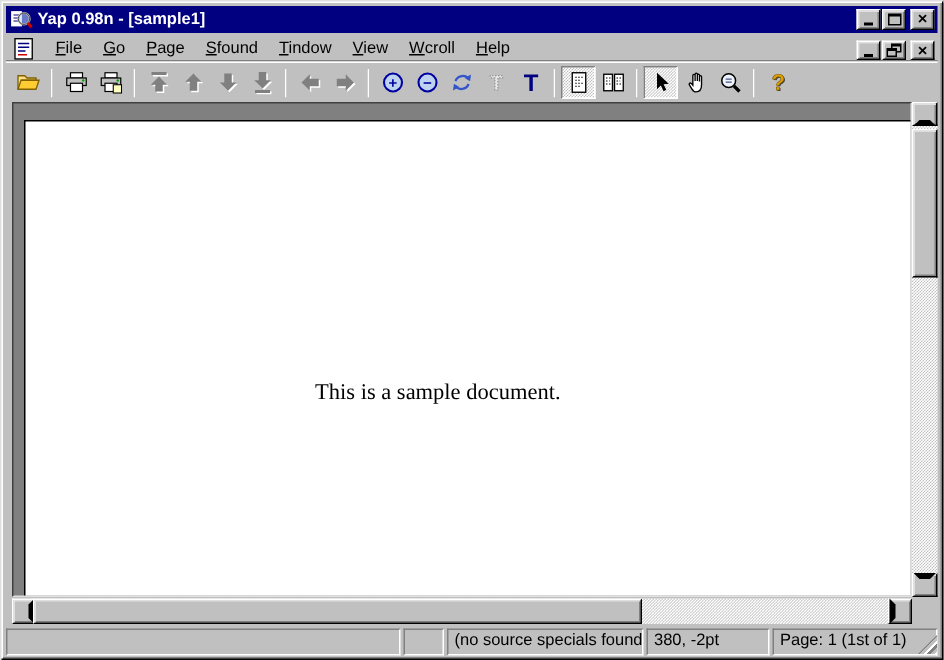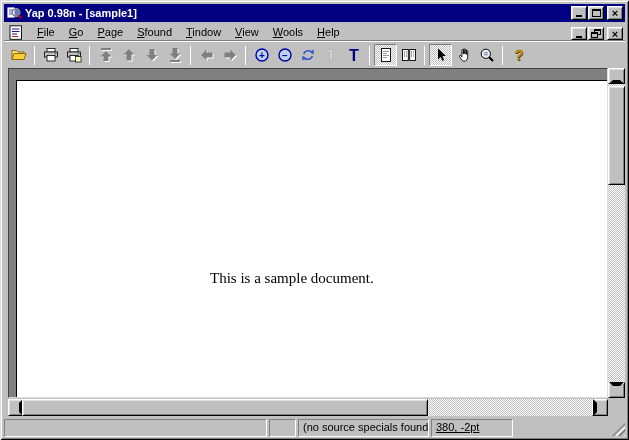--- a/index.html
+++ b/index.html
@@ -68,21 +68,21 @@
     position:absolute;left:8px;top:68px;width:600px;height:330px;
     background:#808080;overflow:hidden;
     border:1px solid;border-color:#404040 #dfdfdf #dfdfdf #404040;
   }
   .page{
     position:absolute;left:7px;top:11px;width:760px;height:520px;
     background:#fff;border:1px solid #000;
   }
   .doc-text{
     position:absolute;left:193px;top:173px;
-    font-family:"Liberation Serif",serif;font-size:15px;color:#000;white-space:nowrap;margin-top:16px;
+    font-family:"Liberation Serif",serif;font-size:15px;color:#000;white-space:nowrap;
   }
   
   .track{
     background-color:#fff;
     background-image:
       linear-gradient(45deg,#c0c0c0 25%,transparent 25%,transparent 75%,#c0c0c0 75%),
       linear-gradient(45deg,#c0c0c0 25%,transparent 25%,transparent 75%,#c0c0c0 75%);
     background-size:2px 2px;background-position:0 0,1px 1px;
   }
   .sbtn,.thumb{
@@ -112,21 +112,21 @@
     display:flex;align-items:stretch;padding-left:0;
   }
   .spanel{
     border:1px solid;border-color:#808080 #fff #fff #808080;
     font-size:11px;line-height:15px;color:#000;padding:0 4px;white-space:nowrap;
     overflow:hidden;margin-right:2px;flex:0 0 auto;
   }
   .spanel.p-main{flex:0 0 263px;}
   .spanel.p-aux{flex:0 0 27px;}
   .spanel.p-msg{flex:0 0 131px;}
-  .spanel.p-pos{flex:0 0 82px;text-decoration:underline;}
+  .spanel.p-pos{flex:0 0 82px;}
   .spanel.p-page{flex:1 1 auto;margin-right:0;}
   .grip{
     position:absolute;right:0;bottom:1px;width:13px;height:13px;
     background:repeating-linear-gradient(135deg,#c0c0c0 0 2px,#fff 2px 3px,#808080 3px 5px);
     clip-path:polygon(100% 0,100% 100%,0 100%);
   }
 </style>
 </head>
 <body>
 
@@ -157,21 +157,21 @@
       <rect x="2" y="0.8" width="11.5" height="13.5" fill="#fff" stroke="#000" stroke-width="0.9"></rect>
       <path d="M4 4h7.5M4 6.5h7.5M4 9h5" stroke="#000080" stroke-width="0.9"></path>
       <path d="M4 11.5h6" stroke="#cc0000" stroke-width="0.9"></path>
     </svg>
     <span class="menuitem"><span class="mn">F</span><span>ile</span></span>
     <span class="menuitem"><span class="mn">G</span><span>o</span></span>
     <span class="menuitem"><span class="mn">P</span><span>age</span></span>
     <span class="menuitem"><span class="mn">S</span><span>found</span></span>
     <span class="menuitem"><span class="mn">T</span><span>indow</span></span>
     <span class="menuitem"><span class="mn">V</span><span>iew</span></span>
-    <span class="menuitem"><span class="mn">W</span><span>ools</span></span>
+    <span class="menuitem"><span class="mn">W</span><span>croll</span></span>
     <span class="menuitem"><span class="mn">H</span><span>elp</span></span>
     <span class="menu-spacer"></span>
     <span class="winbtn mdibtn">
         <span class="gl-min"></span>
       </span>
     <span class="winbtn mdibtn">
         <span class="gl-restore">
           <i class="r1"></i>
           <i class="r2"></i>
         </span>
@@ -359,16 +359,17 @@
       </span>
   </div>
 
   <div class="corner"></div>
 
   <div class="statusbar">
     <span class="spanel p-main"></span>
     <span class="spanel p-aux"></span>
     <span class="spanel p-msg">(no source specials found)</span>
     <span class="spanel p-pos">380, -2pt</span>
+    <span class="spanel p-page">Page: 1 (1st of 1)</span>
     <span class="grip"></span>
   </div>
 
 </div>
 
 </body></html>

